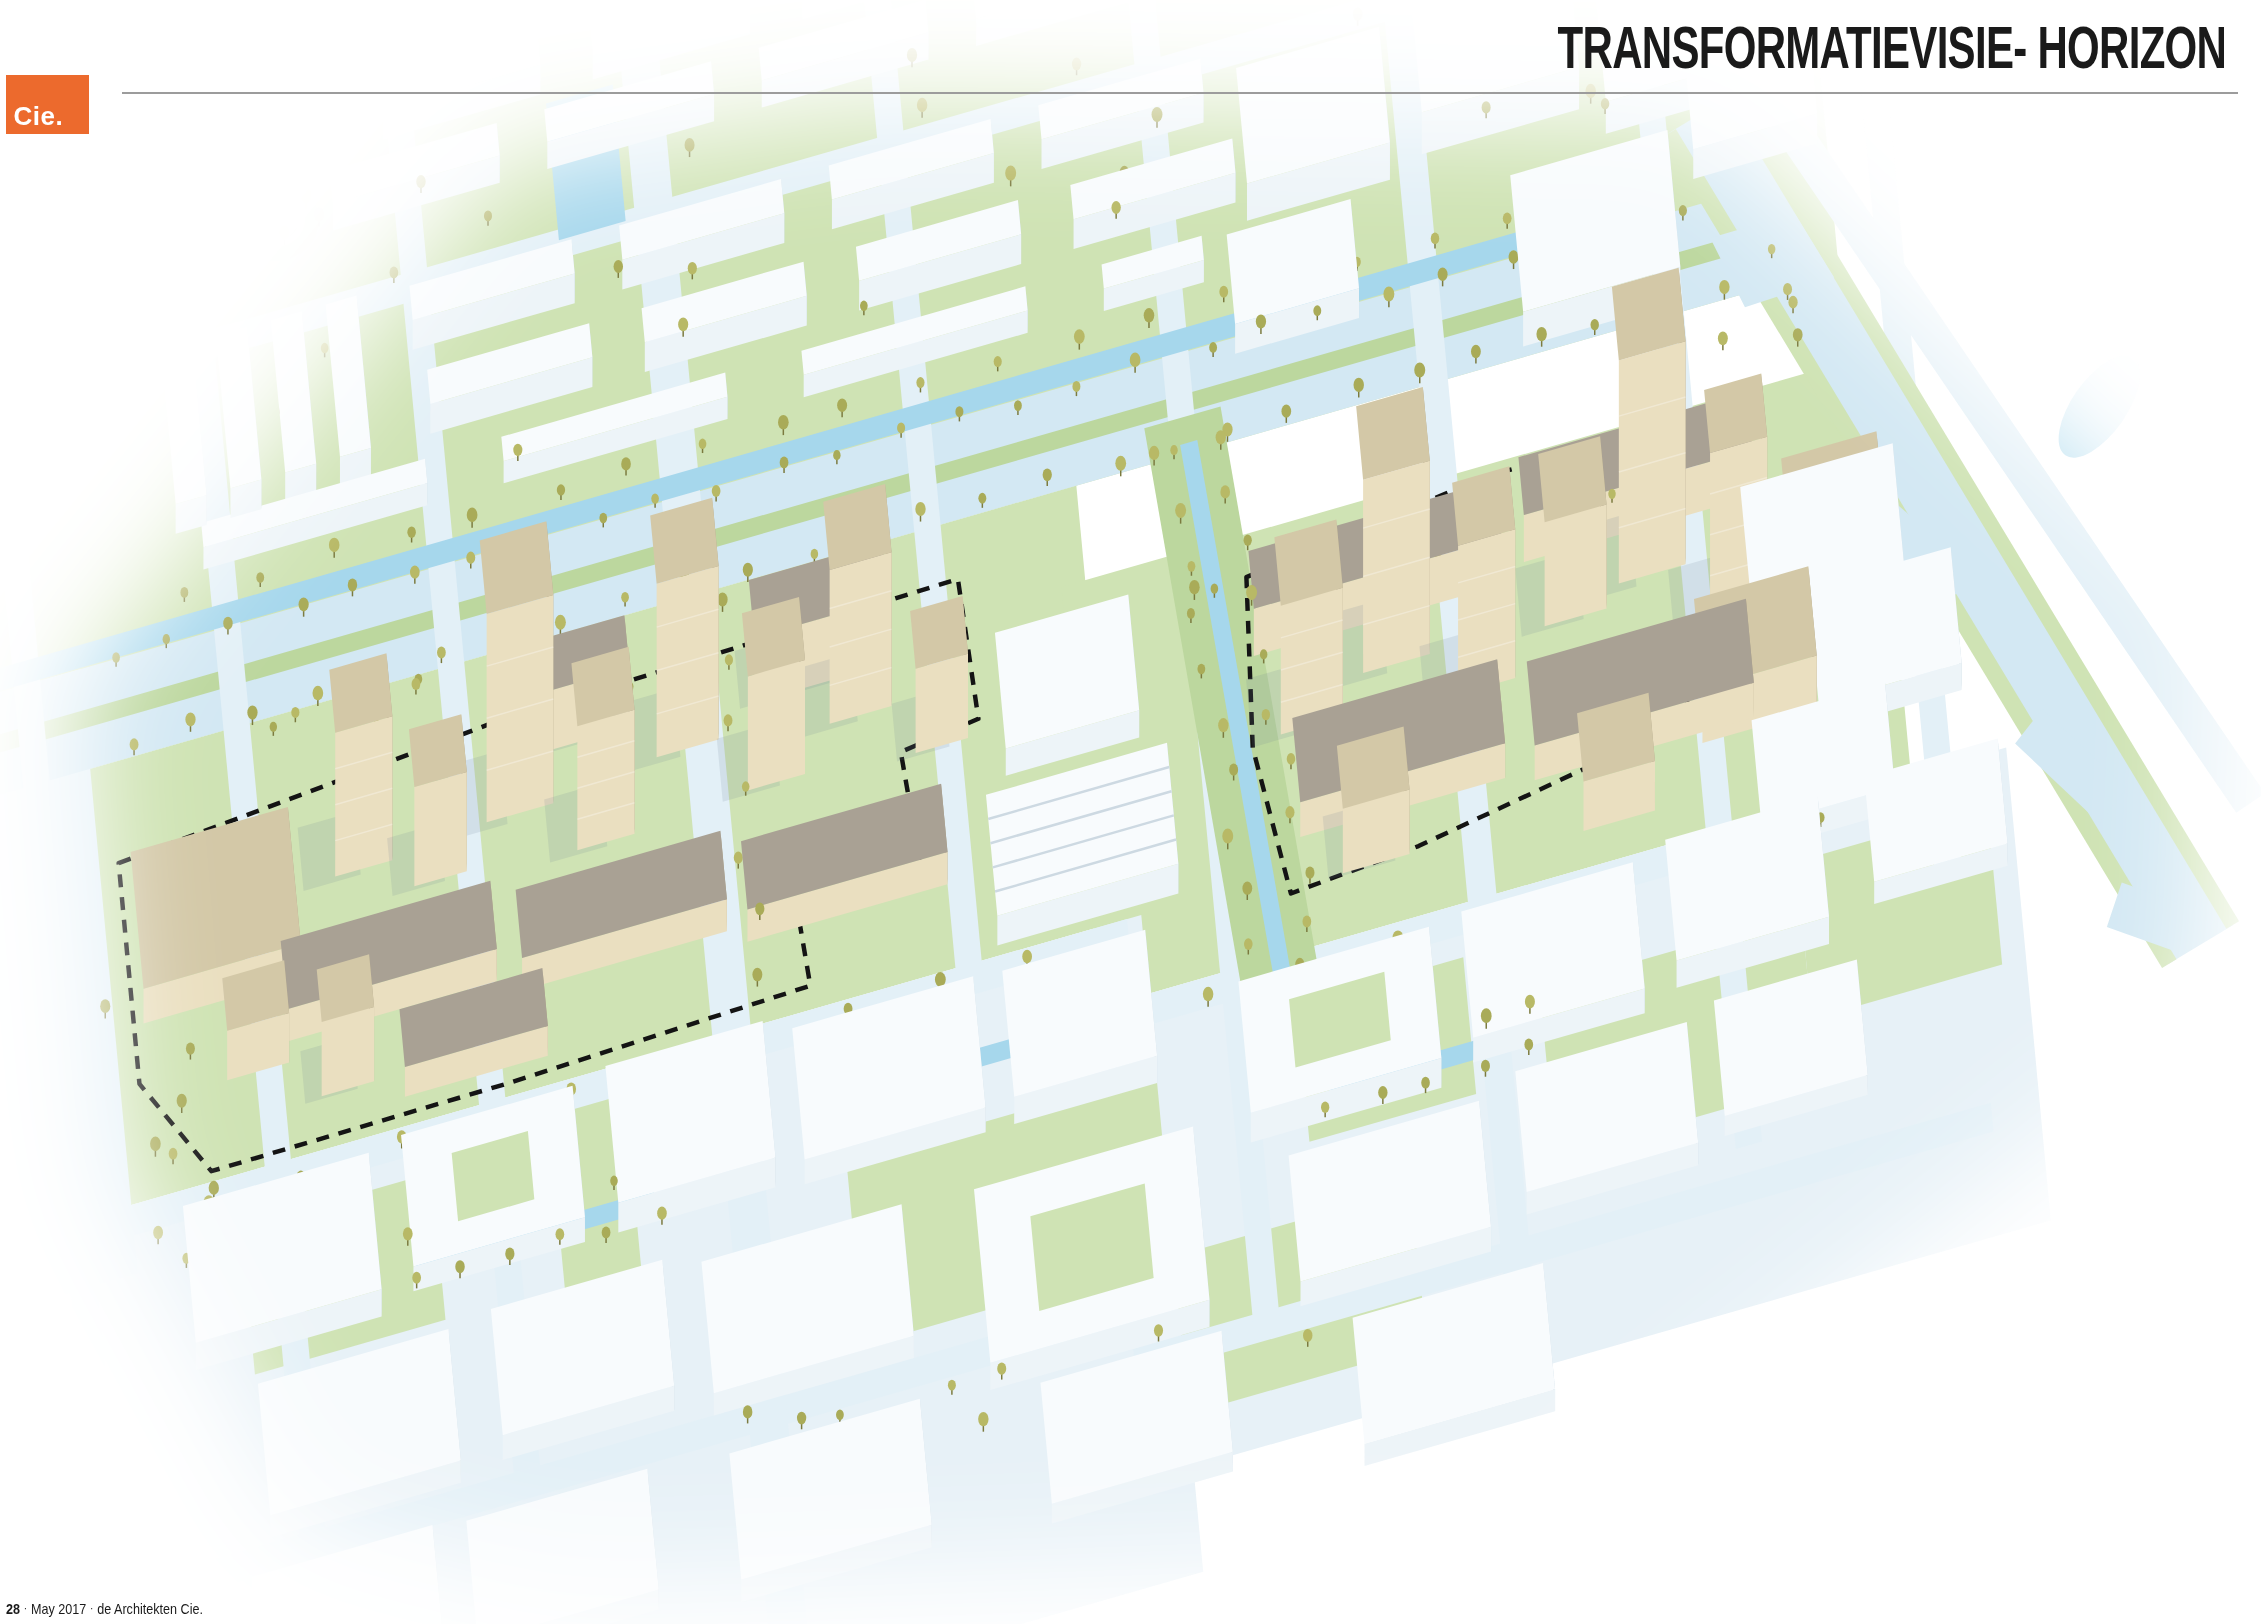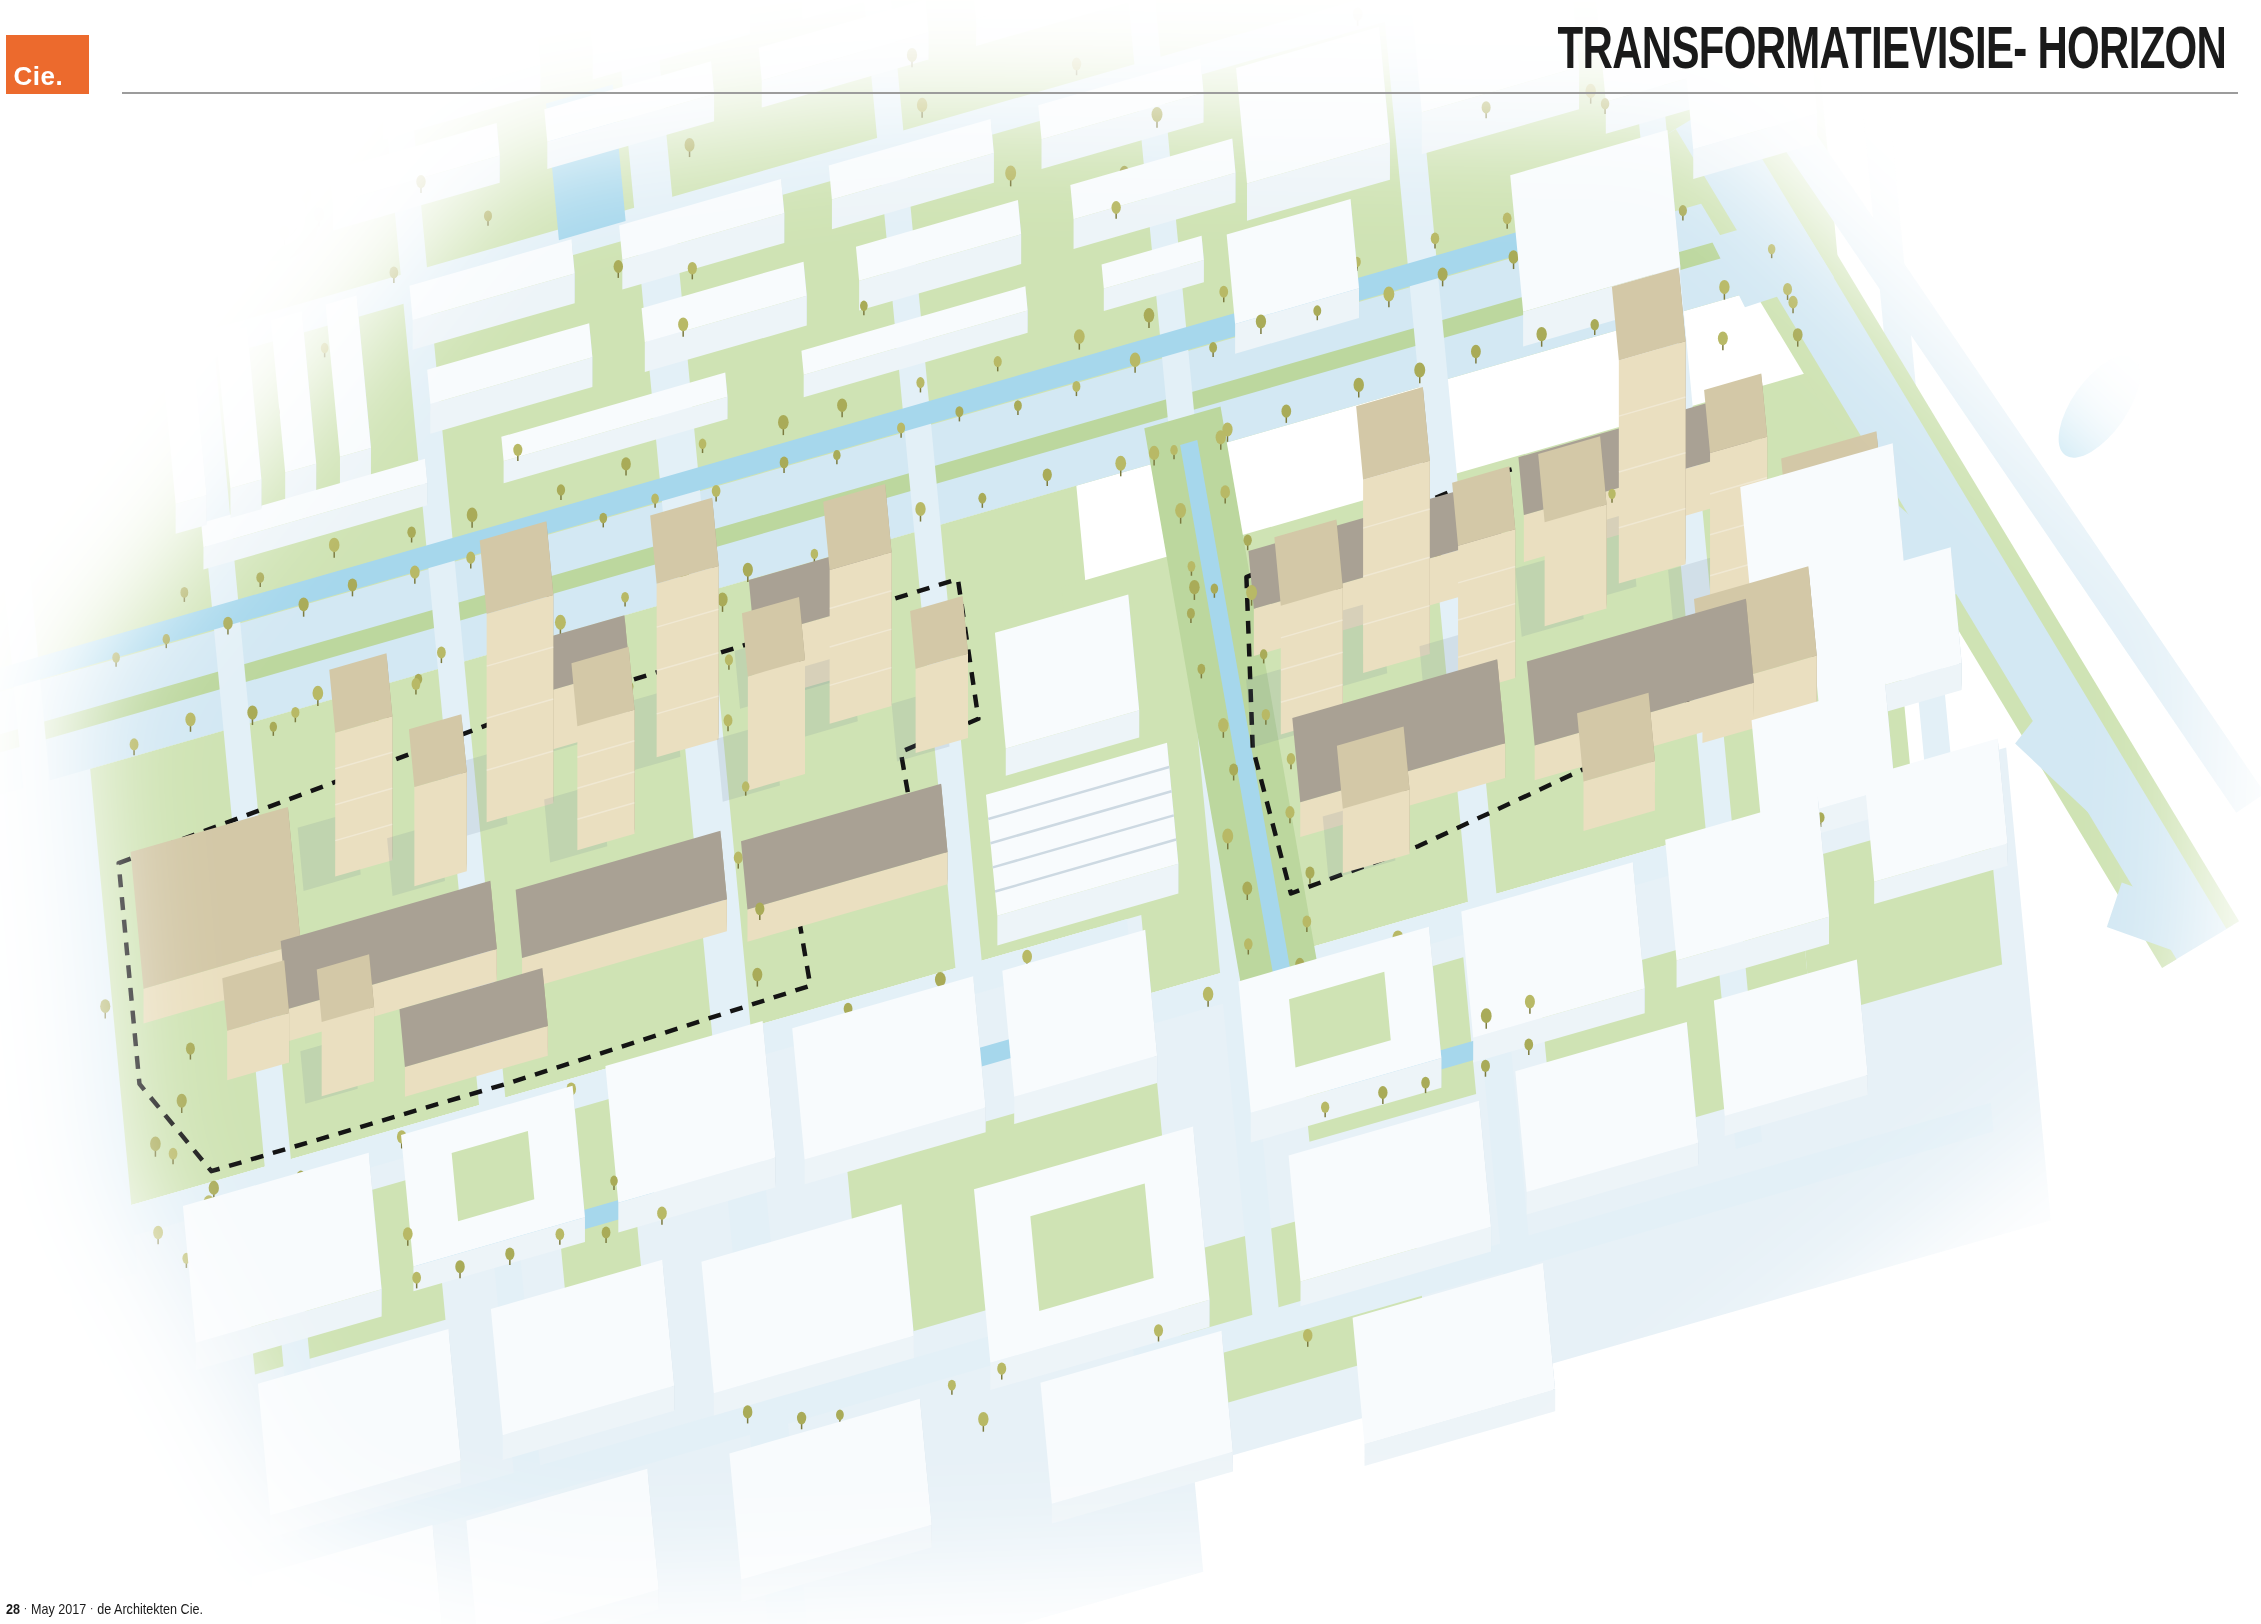--- a/index.html
+++ b/index.html
@@ -960,21 +960,21 @@
           <polygon points="1305.9,3002.7 1328.9,3246.5 1328.9,3206.5 1305.9,2962.7" fill="#c7d9e4"></polygon>
           <polygon points="963.7,3351.4 1328.9,3246.5 1328.9,3206.5 963.7,3311.4" fill="#edf4f8"></polygon>
           <polygon points="940.7,3067.6 1305.9,2962.7 1328.9,3206.5 963.7,3311.4" fill="#f8fbfd"></polygon>
           <polygon points="872.4,3116.3 894.4,3349.5 894.4,3309.5 872.4,3076.3" fill="#c7d9e4"></polygon>
           <polygon points="529.3,3454.4 894.4,3349.5 894.4,3309.5 529.3,3414.4" fill="#edf4f8"></polygon>
           <polygon points="507.3,3181.2 872.4,3076.3 894.4,3309.5 529.3,3414.4" fill="#f8fbfd"></polygon>
         </g>
     </g>
   </svg>
 
-  <div class="logo" style="background: rgb(236, 106, 45);">
+  <div class="logo" style="background: rgb(236, 106, 45); margin-top: 40px;">
     <span>Cie.</span>
   </div>
 
   <h1 class="title" style="color: rgb(26, 26, 26);">TRANSFORMATIEVISIE- HORIZON</h1>
 
   <div class="rule" style="background: rgb(156, 156, 156);"></div>
 
   <div class="footer" style="color: rgb(26, 26, 26);">
     <span class="pg">28</span><span class="sep">·</span><span>May 2017</span><span class="sep">·</span><span>de Architekten Cie.</span>
   </div>

